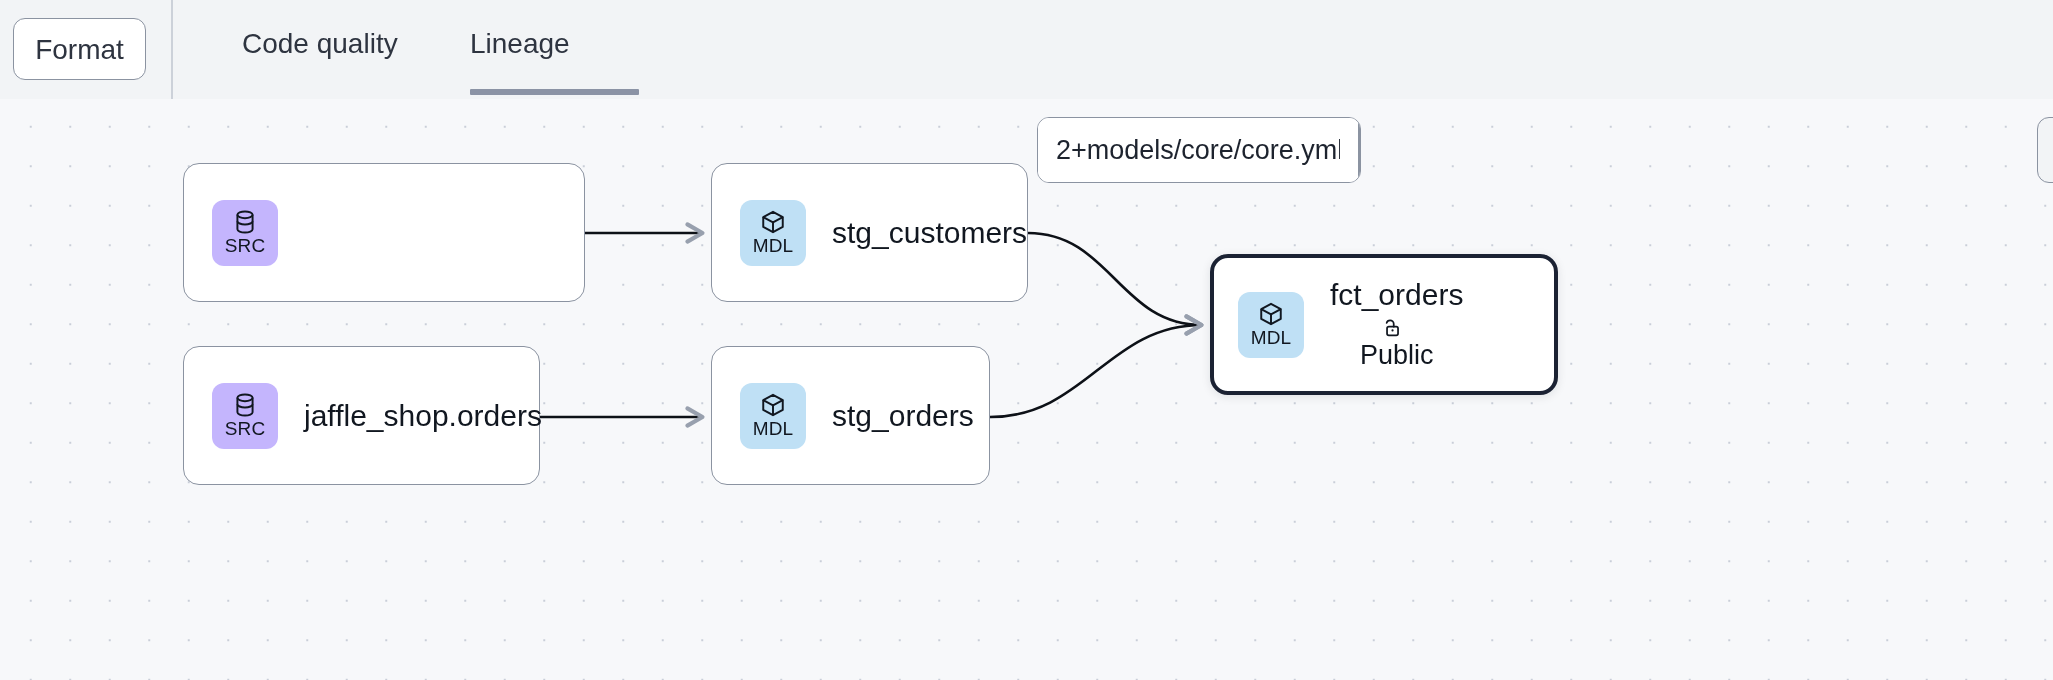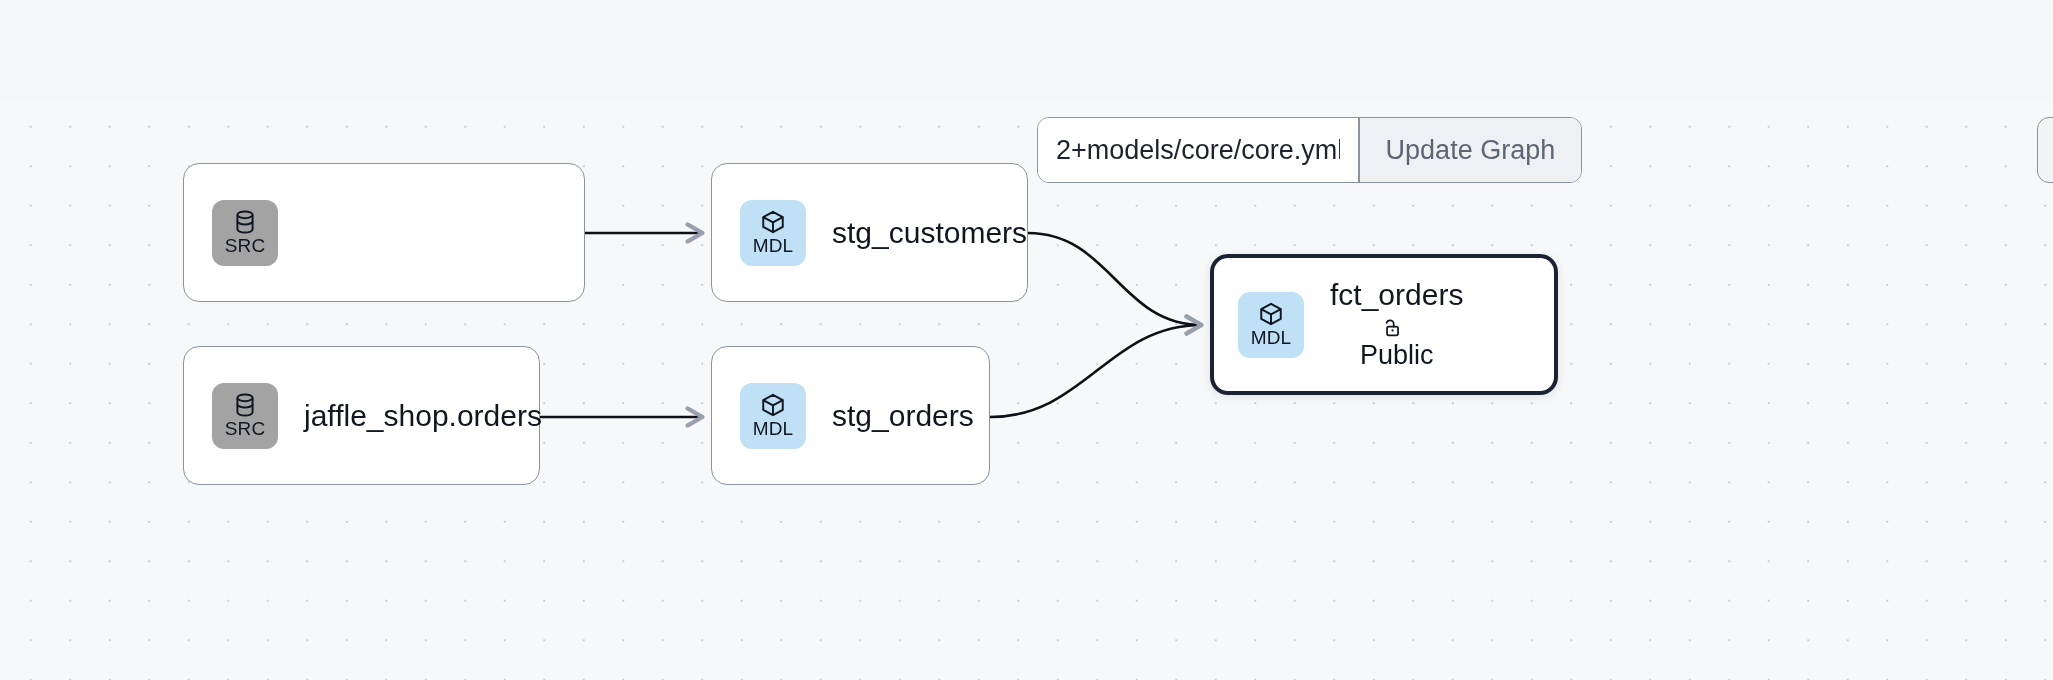--- a/index.html
+++ b/index.html
@@ -139,21 +139,21 @@
     height: 66px;
     border-radius: 12px;
     margin-left: 28px;
     flex: 0 0 auto;
     display: flex;
     flex-direction: column;
     align-items: center;
     justify-content: center;
   }
   .node.selected .node-badge { margin-left: 24px; }
-  .badge-src { background: #a3a3a3; }
+  .badge-src { background: #c4b5fd; }
   .badge-mdl { background: #bfe0f5; }
   .badge-glyph {
     width: 28px;
     height: 26px;
     display: block;
     margin-bottom: 1px;
   }
   .badge-text {
     font-size: 19px;
     color: #111720;
@@ -245,20 +245,41 @@
     border-radius: 12px;
     background: #f2f4f6;
     box-sizing: border-box;
   }
 </style>
 </head>
 <body>
 
 <div id="app">
 
+  <div class="toolbar">
+
+    <div class="toolbar-left"></div>
+
+    <div class="format-button">Format</div>
+
+    <div class="toolbar-divider"></div>
+
+    <div class="tabs">
+
+      <div class="tab" id="tab-code-quality">
+        <span class="tab-label">Code quality</span>
+      </div>
+
+      <div class="tab" id="tab-lineage">
+        <span class="tab-label">Lineage</span>
+        <span class="tab-underline"></span>
+      </div>
+
+    </div>
+  </div>
 
   <div class="canvas">
 
     <svg class="edges-svg" viewBox="0 0 2053 581">
       <defs>
         <marker id="arrow" markerWidth="9" markerHeight="9" refX="7.2" refY="4.5" orient="auto" markerUnits="strokeWidth">
           <path d="M1.2,1.2 L7,4.5 L1.2,7.8" fill="none" stroke="#98a0ae" stroke-width="1.6" stroke-linecap="round" stroke-linejoin="round"></path>
         </marker>
       </defs>
 
@@ -342,19 +363,18 @@
             <circle cx="11.5" cy="14.6" r="1.2" fill="#111720"></circle>
           </svg>
           <span class="node-meta-text">Public</span>
         </div>
       </div>
     </div>
 
     <div class="graph-control">
       <input class="selector-input" type="text" value="2+models/core/core.yml+2" style="">
       <div class="control-divider"></div>
-      <button class="update-graph-button">Update Graph</button>
     </div>
 
     <div class="graph-control-secondary"></div>
 
   </div>
 </div>
 
 </body></html>

